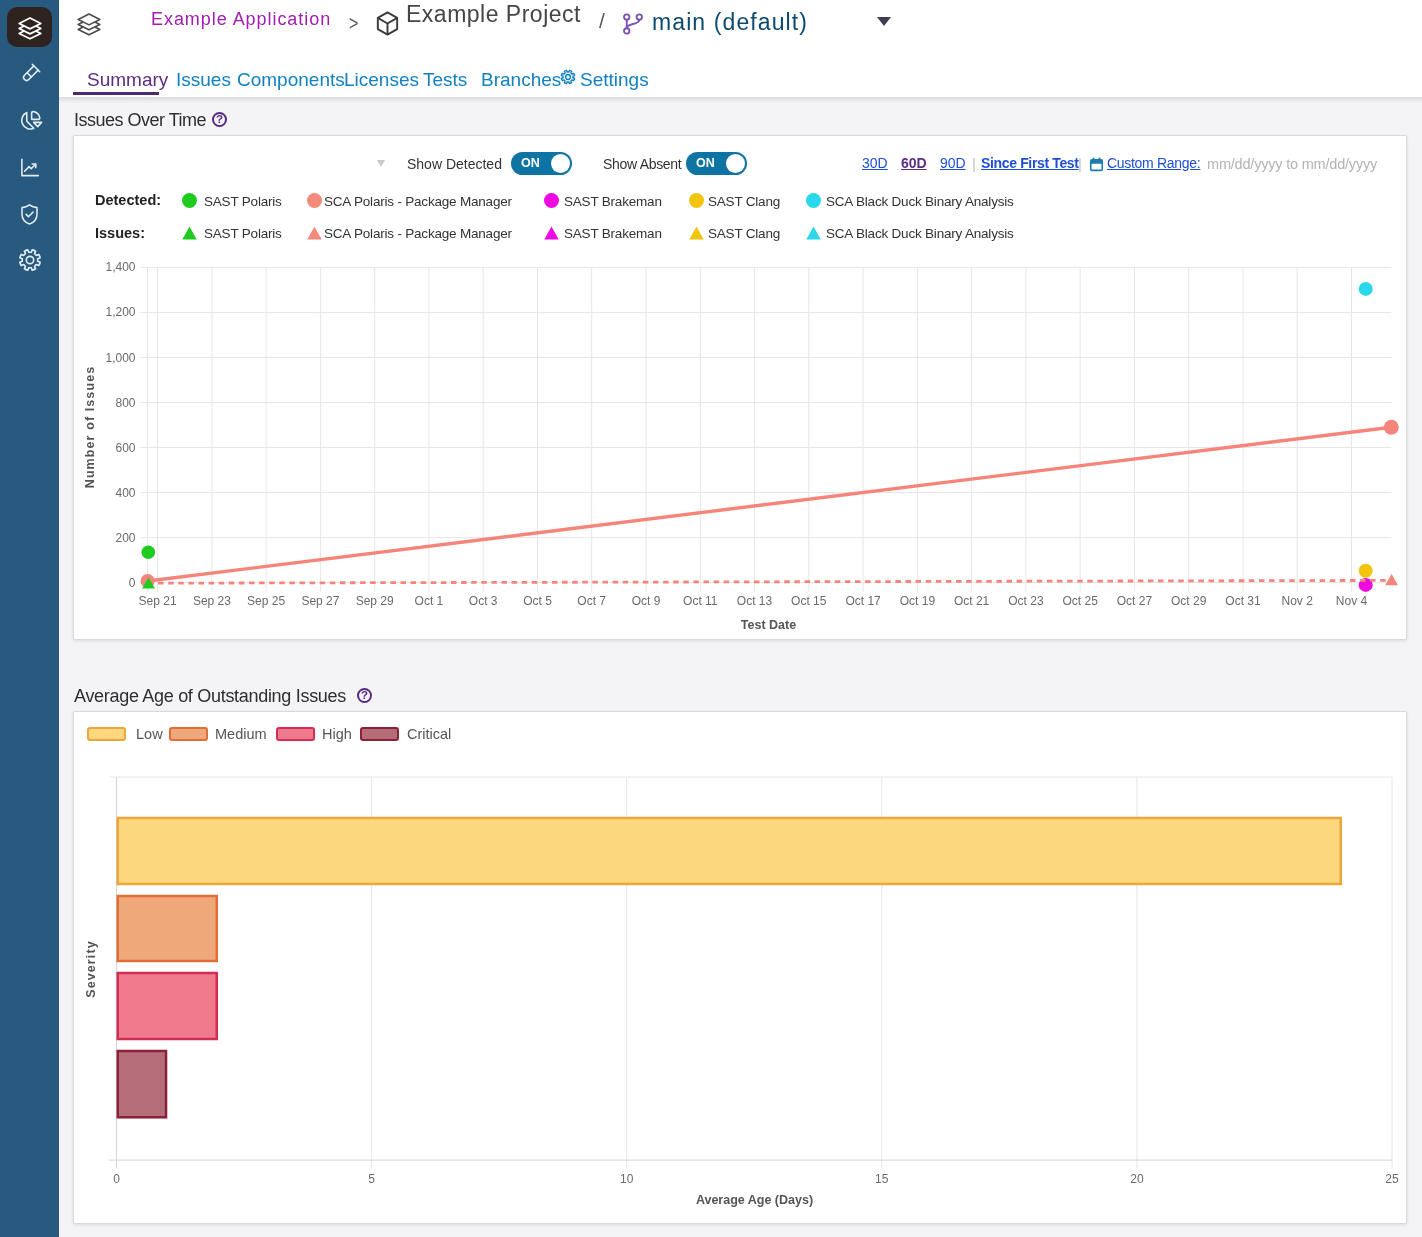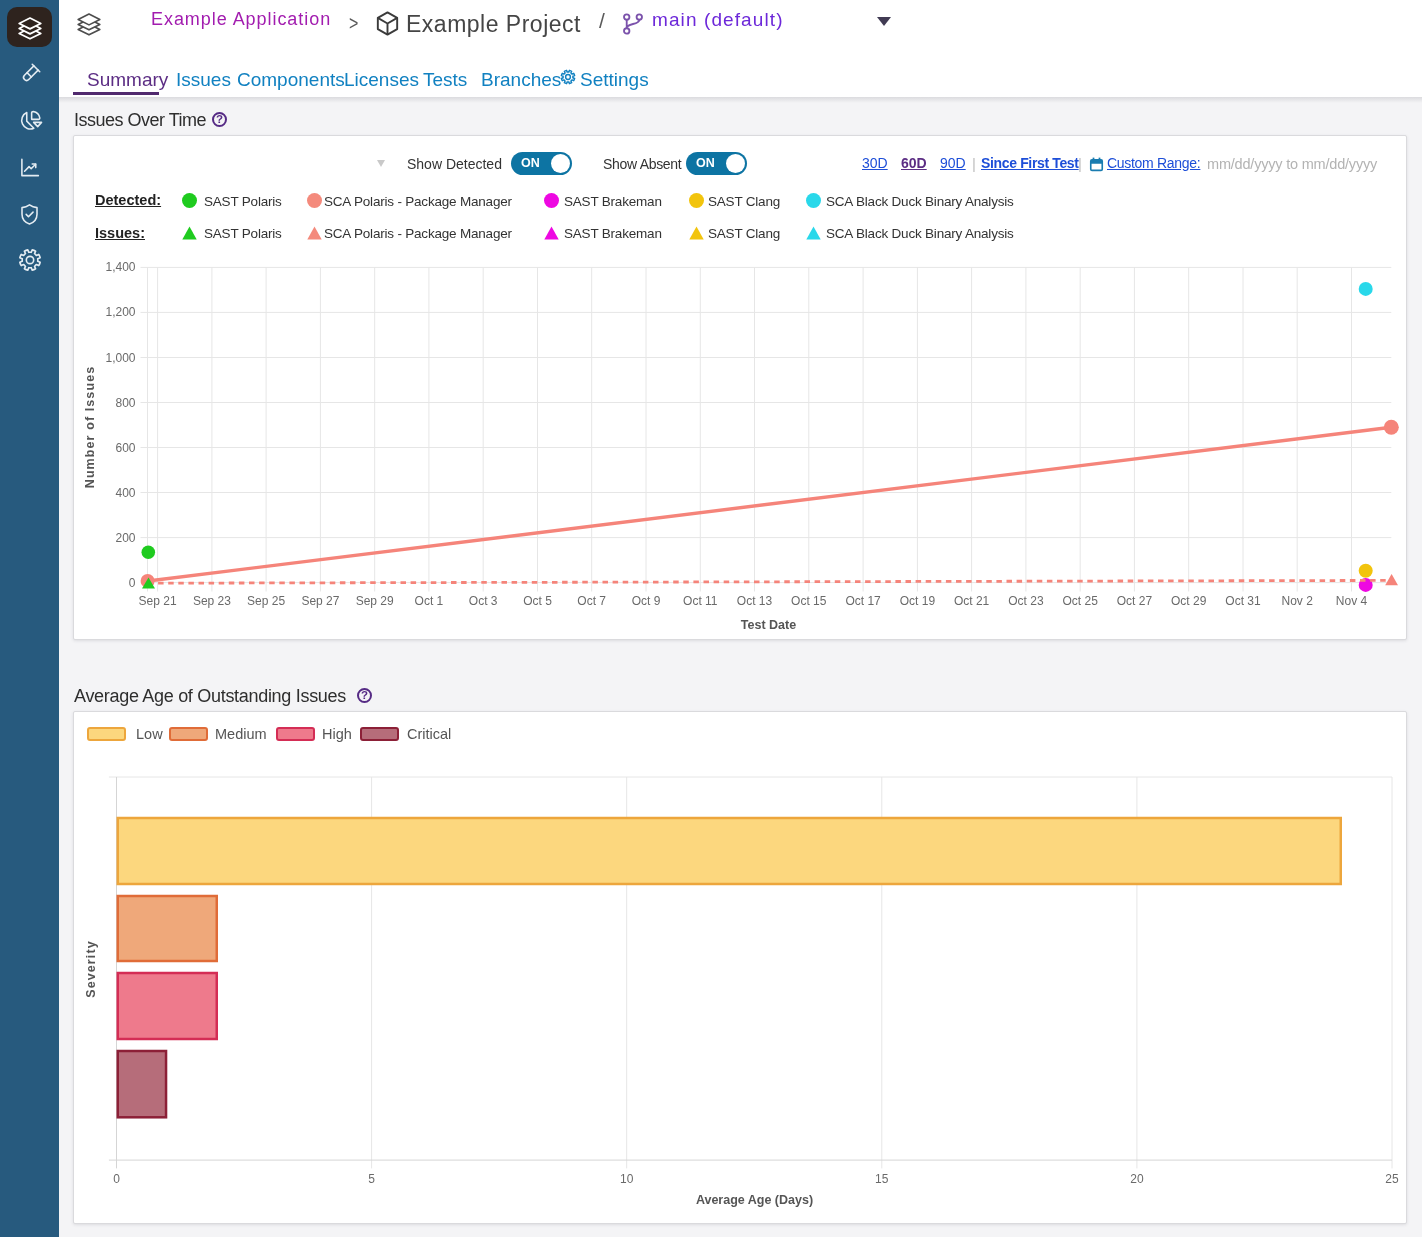--- a/index.html
+++ b/index.html
@@ -16,21 +16,21 @@
 #selcaret { left:377px; top:160px; width:0; height:0; border-left:4.5px solid transparent; border-right:4.5px solid transparent; border-top:7px solid #c9c9c9; }
 .lbl { font-size:14px; color:#333; }
 .toggle { width:61px; height:23px; background:#0d74a3; border-radius:12px; color:#fff; font-size:12.5px; font-weight:bold; line-height:23px; }
 .toggle .on { margin-left:10px; }
 .knob { position:absolute; right:2.5px; top:2px; width:19px; height:19px; background:#fff; border-radius:50%; }
 .link { color:#1d4ed8; text-decoration:underline; font-size:14px; }
 .plink { color:#5c2d84; font-weight:bold; text-decoration:underline; font-size:14px; }
 .sep { color:#c0c0c0; font-size:15px; }
 .ph { color:#b3b3b3; font-size:14.5px; letter-spacing:-0.2px; }
 .legrow { font-size:13.5px; color:#333; letter-spacing:-0.2px; }
-.legbold { font-weight:bold; color:#222; font-size:14.5px;text-decoration:underline; }
+.legbold { font-weight:bold; color:#222; font-size:14.5px; }
 .dot { display:inline-block; width:15px; height:15px; border-radius:50%; }
 .swatch { display:inline-block; width:39px; height:14px; border-radius:3px; }
 .leg2lbl { font-size:14.5px; color:#555; }
 .tab { position:absolute; font-size:19px; color:#1181c1; }
 svg text { font-family:"Liberation Sans", sans-serif; }
 </style></head><body>
 <div id="page">
 <div class="abs" id="header"></div>
 <div class="abs" id="hshadow"></div>
 <div class="abs" id="sidebar"></div>
@@ -70,29 +70,29 @@
         <path d="M12 12.0 L22 17.0 L12 22.0 L2 17.0 Z" fill="none" stroke="#4d4d4d" stroke-width="1.5" stroke-linejoin="round"></path>
         <path d="M12 7.3999999999999995 L22 12.399999999999999 L12 17.4 L2 12.399999999999999 Z" fill="#ffffff" stroke="#4d4d4d" stroke-width="1.5" stroke-linejoin="round"></path>
         <path d="M12 2.8 L22 7.8 L12 12.8 L2 7.8 Z" fill="#ffffff" stroke="#4d4d4d" stroke-width="1.5" stroke-linejoin="round"></path>
       </svg></div>
 <div class="abs" style="left:107px;top:9px;font-size:18px;letter-spacing:0.95px;color:#a21caf;margin-left:44px;">Example Application</div>
 <div class="abs" style="left:349px;top:12px;font-size:16px;color:#5a5a5a;transform:scaleY(1.25);transform-origin:top;">&gt;</div>
 <div class="abs" style="left:374px;top:10px;"><svg width="27" height="27" viewBox="0 0 24 24">
         <path d="M12 2.1 L20.6 7.05 V16.95 L12 21.9 L3.4 16.95 V7.05 Z" fill="none" stroke="#3b3b3b" stroke-width="1.7" stroke-linejoin="round"></path>
         <path d="M3.4 7.05 L12 12 L20.6 7.05 M12 12 V21.9" fill="none" stroke="#3b3b3b" stroke-width="1.7" stroke-linejoin="round"></path>
       </svg></div>
-<div class="abs" style="left:406px;top:11px;font-size:23px;letter-spacing:0.5px;color:#454545;">Example Project</div>
+<div class="abs" style="left:406px;top:1px;font-size:23px;letter-spacing:0.5px;color:#454545;">Example Project</div>
 <div class="abs" style="left:599px;top:9px;font-size:21px;color:#5a5a5a;">/</div>
 <div class="abs" style="left:620px;top:11px;"><svg width="26" height="26" viewBox="0 0 24 24">
         <circle cx="6.2" cy="5.6" r="2.5" fill="none" stroke="#7b52ab" stroke-width="1.7"></circle>
         <circle cx="17.8" cy="5.6" r="2.5" fill="none" stroke="#7b52ab" stroke-width="1.7"></circle>
         <circle cx="6.2" cy="18.4" r="2.5" fill="none" stroke="#7b52ab" stroke-width="1.7"></circle>
         <path d="M6.2 8.3 V15.7 M17.8 8.3 C17.8 12.8 6.2 11.2 6.2 15.7" fill="none" stroke="#7b52ab" stroke-width="1.7"></path>
       </svg></div>
-<div class="abs" style="left:652px;top:9px;font-size:19px;letter-spacing:1.1px;color:#6d28d9;">main (default)</div>
+<div class="abs" style="left:652px;top:9px;font-size:23px;letter-spacing:1.1px;color:#0c4a6e;">main (default)</div>
 <div class="abs" style="left:877px;top:17px;width:0;height:0;border-left:7px solid transparent;border-right:7px solid transparent;border-top:9px solid #413b53;"></div>
 <div class="tab" style="left:87px;top:69px;color:#5c2d84;">Summary</div>
 <div class="tab" style="left:176px;top:69px;">Issues</div>
 <div class="tab" style="left:237px;top:69px;">Components</div>
 <div class="tab" style="left:344px;top:69px;">Licenses</div>
 <div class="tab" style="left:423px;top:69px;">Tests</div>
 <div class="tab" style="left:481px;top:69px;">Branches</div>
 <div class="tab" style="left:580px;top:69px;">Settings</div>
 <svg class="abs" style="left:560px;top:69px" width="16" height="16" viewBox="0 0 24 24">
       <path d="M22.04 10.21 A10.2 10.2 0 0 1 22.04 13.79 L19.21 13.68 A7.4 7.4 0 0 1 18.28 15.91 L20.37 17.83 A10.2 10.2 0 0 1 17.83 20.37 L15.91 18.28 A7.4 7.4 0 0 1 13.68 19.21 L13.79 22.04 A10.2 10.2 0 0 1 10.21 22.04 L10.32 19.21 A7.4 7.4 0 0 1 8.09 18.28 L6.17 20.37 A10.2 10.2 0 0 1 3.63 17.83 L5.72 15.91 A7.4 7.4 0 0 1 4.79 13.68 L1.96 13.79 A10.2 10.2 0 0 1 1.96 10.21 L4.79 10.32 A7.4 7.4 0 0 1 5.72 8.09 L3.63 6.17 A10.2 10.2 0 0 1 6.17 3.63 L8.09 5.72 A7.4 7.4 0 0 1 10.32 4.79 L10.21 1.96 A10.2 10.2 0 0 1 13.79 1.96 L13.68 4.79 A7.4 7.4 0 0 1 15.91 5.72 L17.83 3.63 A10.2 10.2 0 0 1 20.37 6.17 L18.28 8.09 A7.4 7.4 0 0 1 19.21 10.32 Z" fill="none" stroke="#1181c1" stroke-width="2.2" stroke-linejoin="round" transform="rotate(22.5 12 12)"></path>

